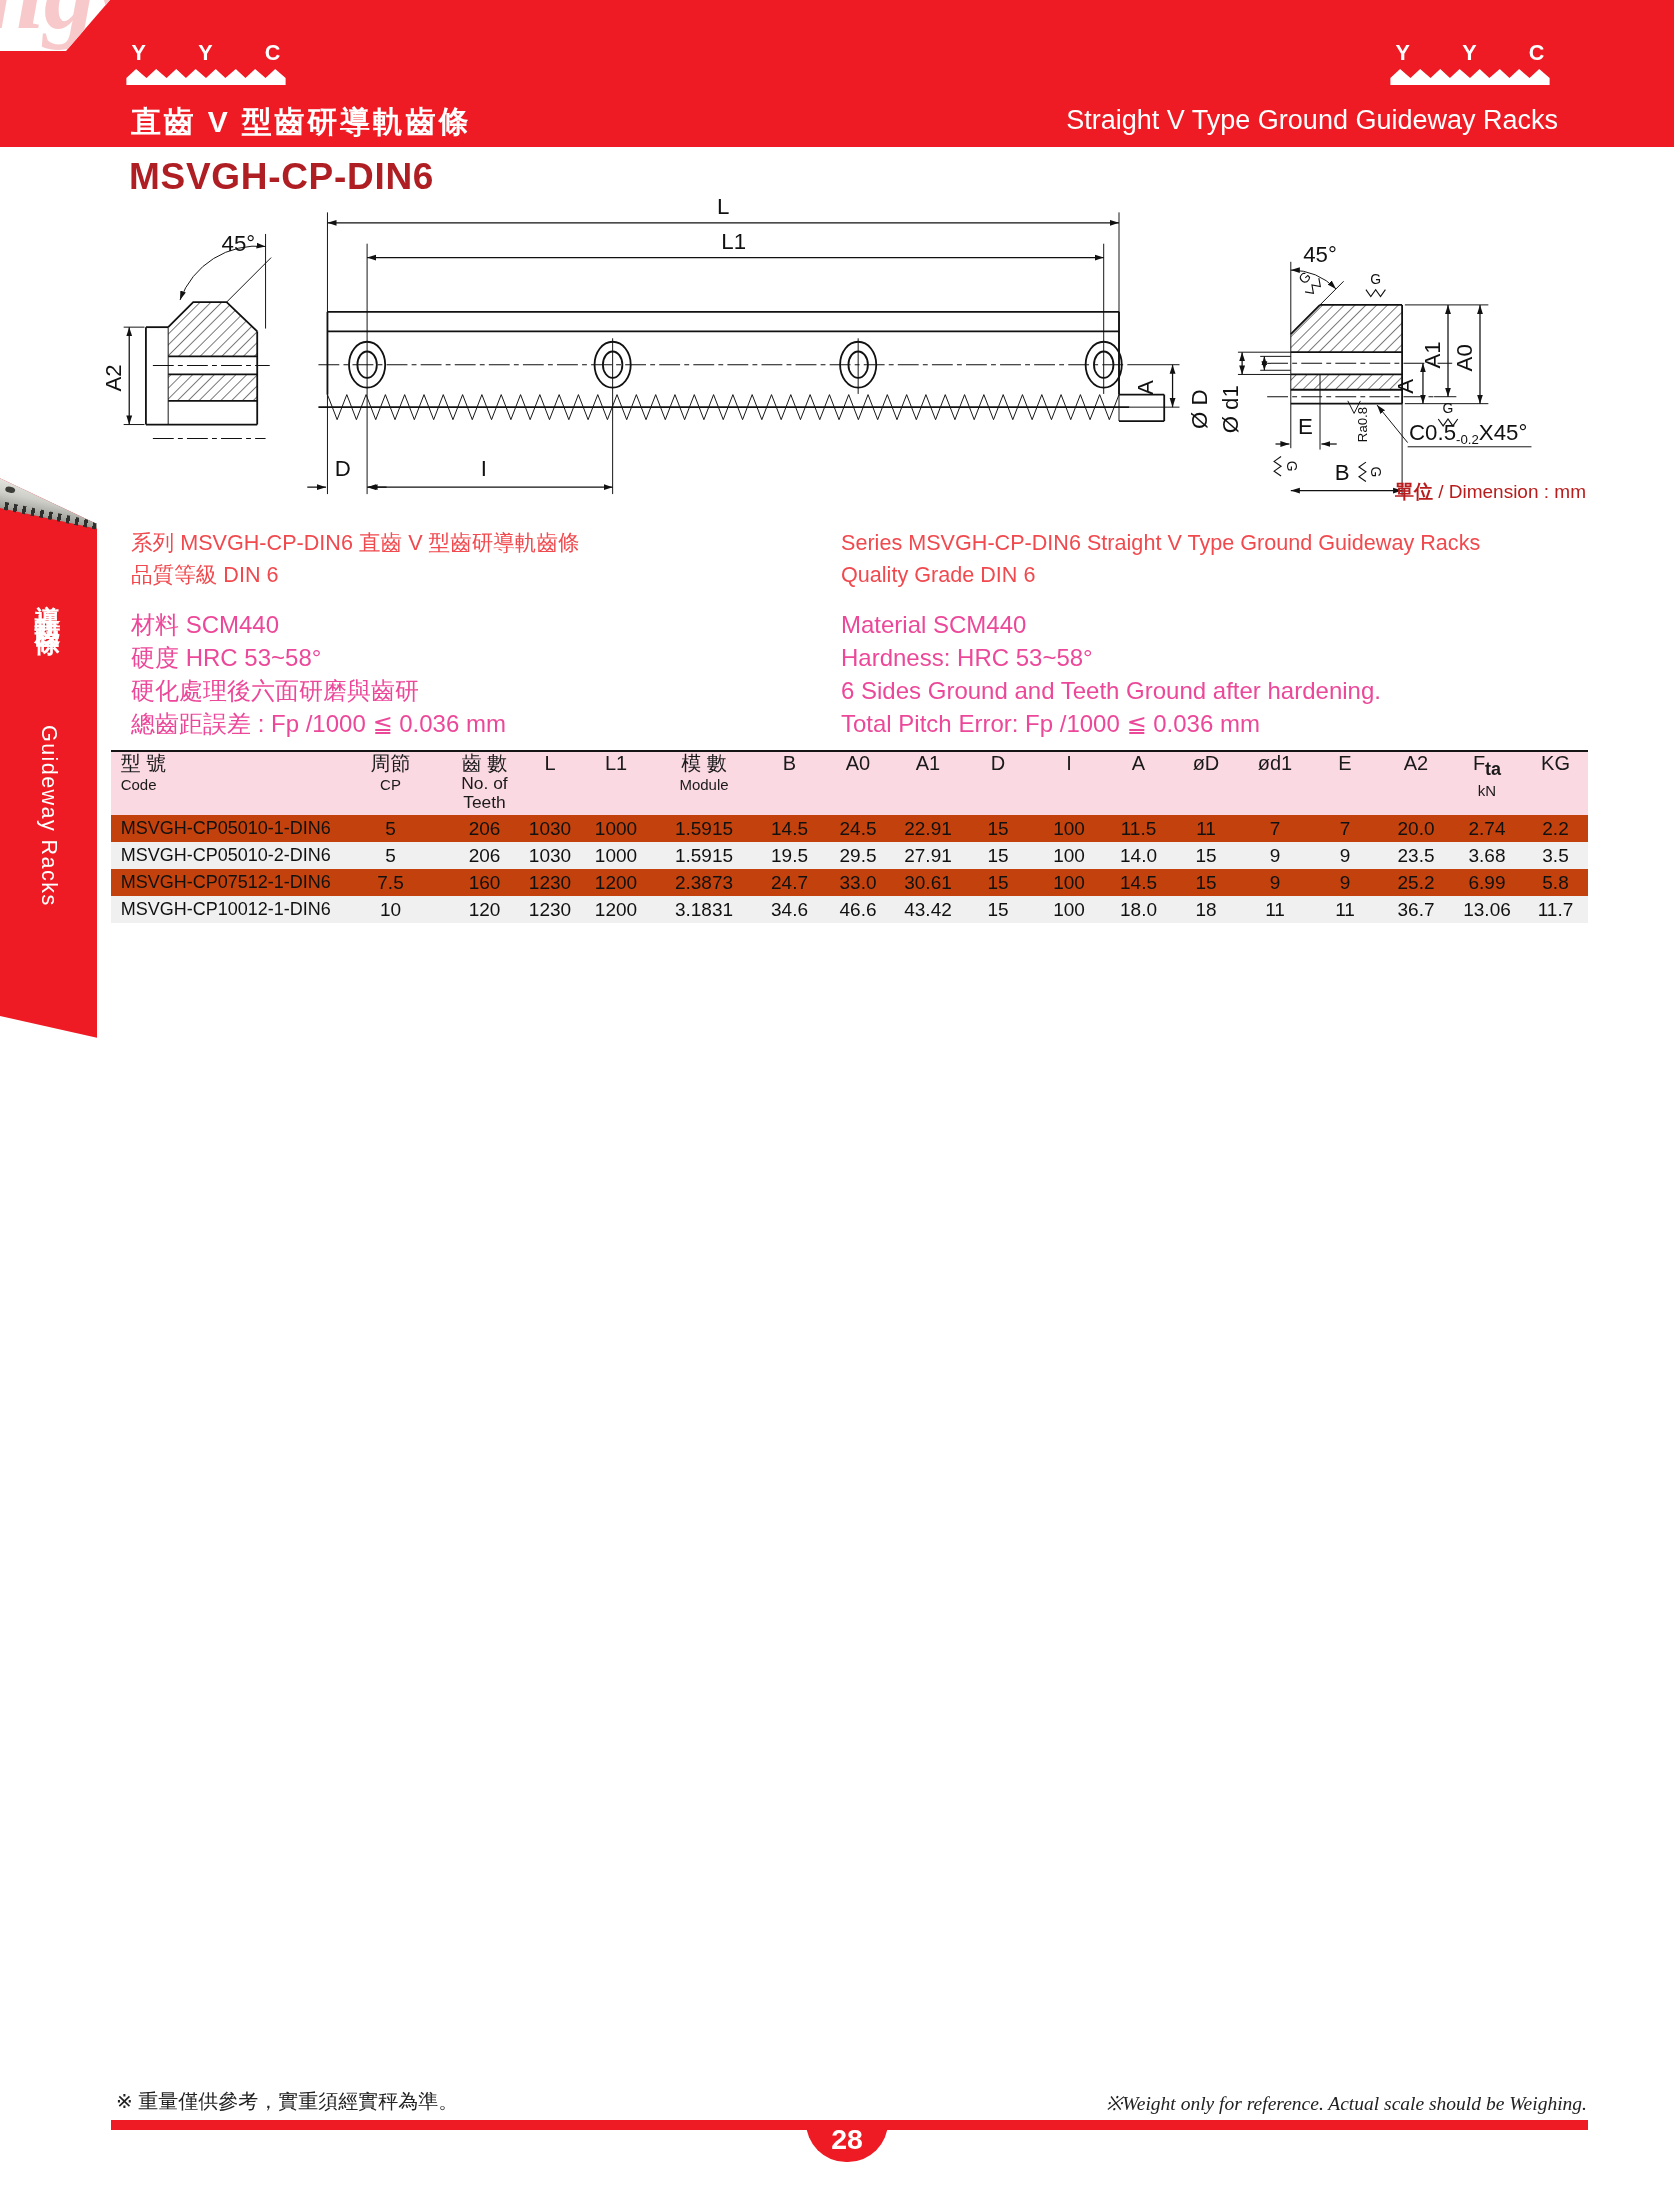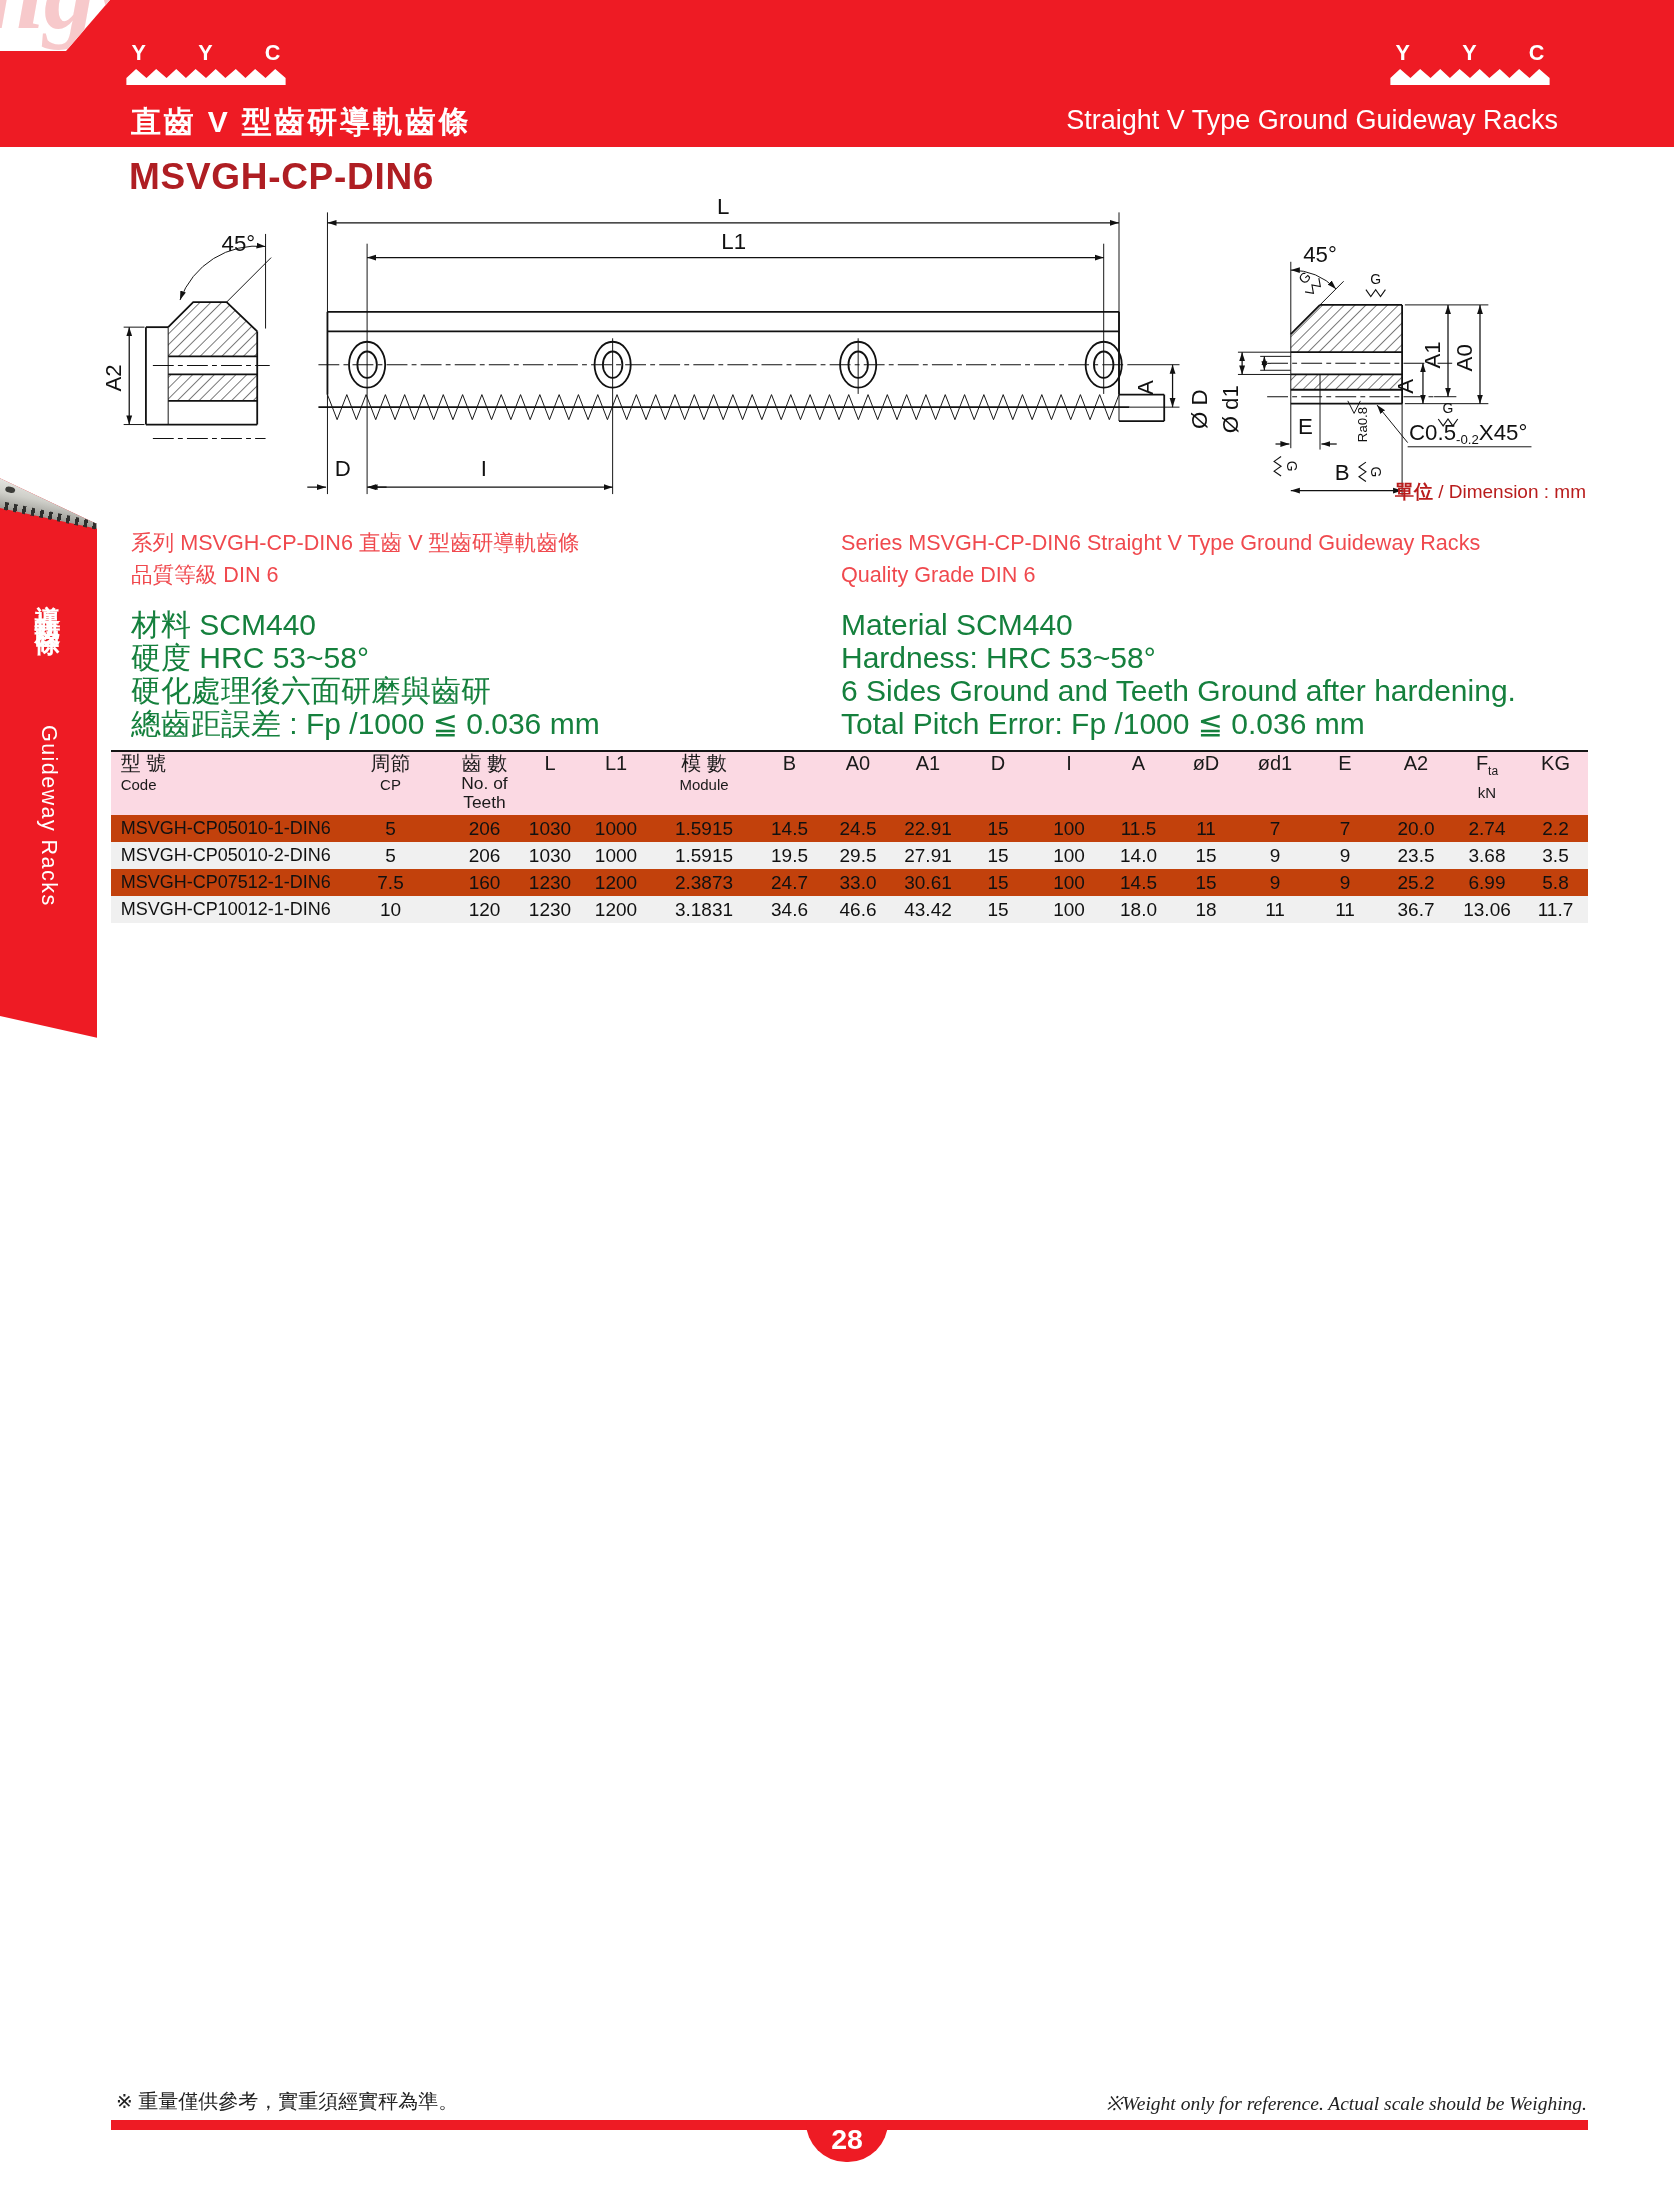--- a/index.html
+++ b/index.html
@@ -31,32 +31,32 @@
   .draw .dim{stroke:#111;stroke-width:1.8;fill:none;}
   .draw .cl{stroke:#111;stroke-width:1.5;stroke-dasharray:30 6 7 6;fill:none;}
   .draw text{fill:#111;font-family:"Liberation Sans","DejaVu Sans",sans-serif;}
   .lb{font-size:32px;} .lbs{font-size:19px;} .lbg{font-size:20px;}
   .unit{position:absolute;right:88px;top:479px;font-size:19px;color:#b91c1c;}
   .unit b{font-weight:bold;}
 
   
   .ser{position:absolute;top:527px;font-size:21.6px;color:#F0494E;line-height:32px;}
   .ser.cn{left:131px;} .ser.en{left:841px;}
-  .specs{position:absolute;top:608px;font-size:30px;color:#15803d;line-height:33px;}
+  .specs{position:absolute;top:608px;font-size:24px;color:#ec4899;line-height:33px;}
   .specs.cn{left:131px;} .specs.en{left:841px;}
 
   
   .tbl{position:absolute;left:111px;top:750px;width:1477px;border-top:2.8px solid #151515;
        --cols:221px 117px 71px 60px 72px 104px 67px 70px 70px 70px 72px 67px 68px 70px 70px 72px 70px 67px;}
   .thead{display:grid;grid-template-columns:var(--cols);height:63px;background:#FBD9E3;}
   .th{display:flex;flex-direction:column;justify-content:flex-start;align-items:center;
       font-size:20px;line-height:22px;color:#1a1a1a;}
   .th .en{font-size:15px;} .th .sm{font-size:17.4px;line-height:19px;}
   .th.code{align-items:flex-start;padding-left:9.7px;}
-  .fsub{font-size:12px;vertical-align:sub;}
+  .fsub{font-size:18px;vertical-align:sub;font-weight:bold;}
   .trow{display:grid;grid-template-columns:var(--cols);height:27px;align-items:center;
         font-size:19px;text-align:center;background:#c2410c;}
   .trow.alt{background:#F0F0F0;}
   .td.code{text-align:left;padding-left:9.7px;font-size:18px;}
 
   
   .tab{position:absolute;left:0;top:468px;width:97px;height:572px;background:#EE1B24;
        clip-path:polygon(0 1.8%,100% 9.8%,100% 99.6%,0 95.8%);}
   .metal{position:absolute;left:-9.7px;top:4.2px;width:134px;height:35px;
          background:linear-gradient(180deg,#ECECE8 0%,#CFCFC9 55%,#9C9C96 100%);

